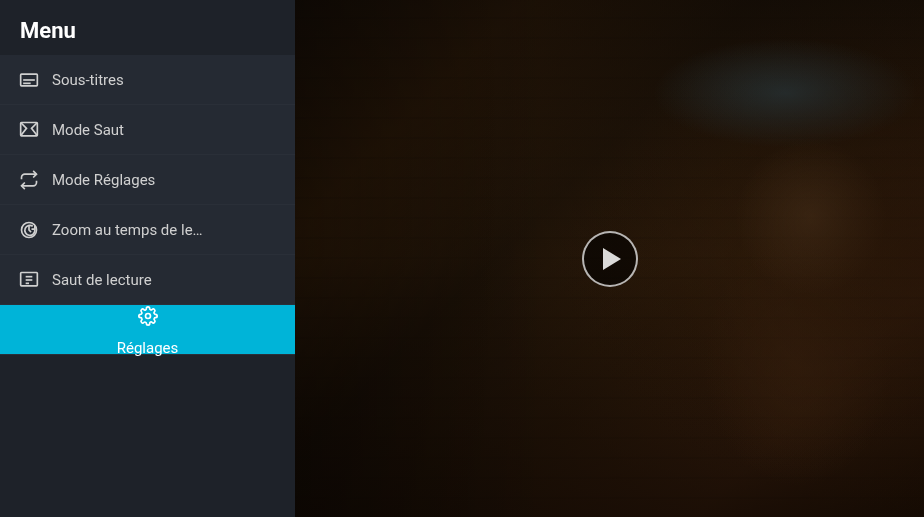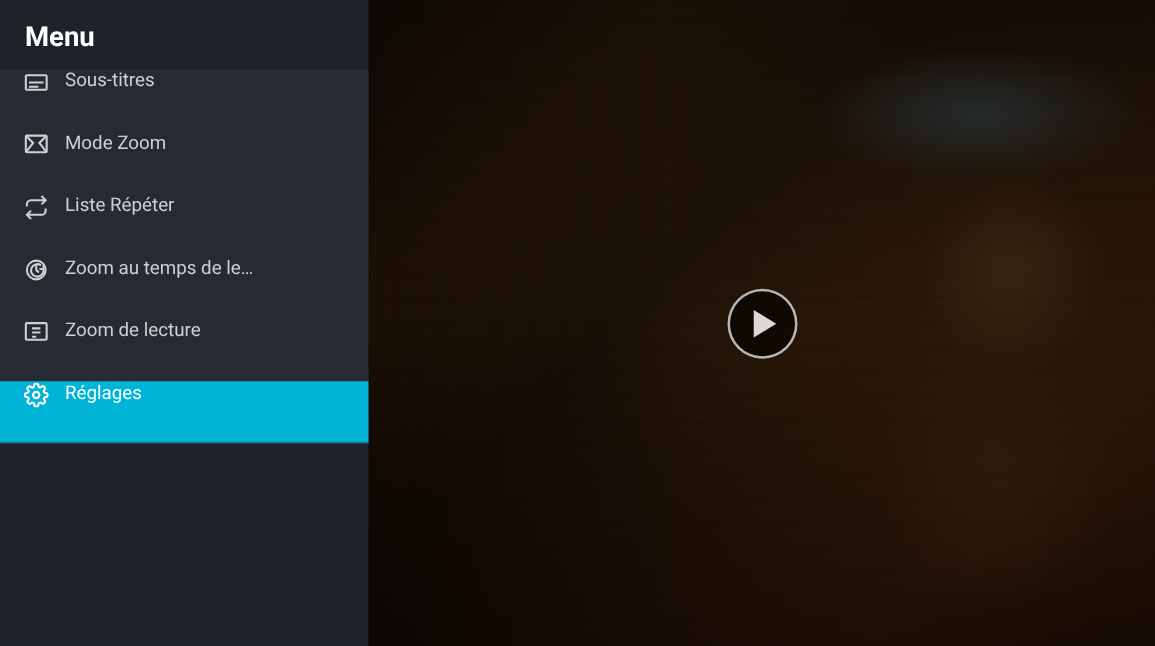--- a/index.html
+++ b/index.html
@@ -25,34 +25,35 @@
 
     .sidebar-title {
       color: #fff;
       font-size: 22px;
       font-weight: bold;
       padding: 18px 4px 12px 20px;
     }
 
     .menu-item {
       display: flex;
-      align-items: flex-start;
+      align-items: center;
       padding: 0 18px;
       height: 50px;
       color: #d0d0d0;
       font-size: 15px;
       cursor: pointer;
       border-bottom: 1px solid #2a2f38;
       gap: 12px;
       background: #252a33;
     }
 
     .menu-item.active {
       background: #00b4d8;
       color: #fff;
+      flex-direction: column;
     }
 
     .menu-item .icon {
       width: 22px;
       height: 22px;
       display: flex;
       align-items: center;
       justify-content: center;
       flex-shrink: 0;
     }
@@ -176,34 +177,34 @@
   </div>
 
   <div class="menu-item">
     <span class="icon">
       <svg viewBox="0 0 24 24">
           <rect x="2" y="3" width="20" height="16" rx="1"></rect>
           <polyline points="2,3 9,10 2,19"></polyline>
           <polyline points="22,3 15,10 22,19"></polyline>
         </svg>
     </span>
-    <span>Mode Zoom</span>
+    <span>Mode Saut</span>
   </div>
 
 
   <div class="menu-item">
     <span class="icon">
       <svg viewBox="0 0 24 24">
           <polyline points="17 1 21 5 17 9"></polyline>
           <path d="M3 11V9a4 4 0 0 1 4-4h14"></path>
           <polyline points="7 23 3 19 7 15"></polyline>
           <path d="M21 13v2a4 4 0 0 1-4 4H3"></path>
         </svg>
     </span>
-    <span>Liste Répéter</span>
+    <span>Mode Réglages</span>
   </div>
 
   <div class="menu-item">
     <span class="icon">
       <svg viewBox="0 0 24 24">
           <circle cx="12" cy="12" r="9"></circle>
           <polyline points="12 7 12 12 14.5 14.5"></polyline>
           <path d="M16.5 7.5A6 6 0 1 0 19 12"></path>
           <polyline points="19 7 19 11 15 11"></polyline>
         </svg>
@@ -214,21 +215,21 @@
 
   <div class="menu-item">
     <span class="icon">
       <svg viewBox="0 0 24 24">
           <rect x="2" y="3" width="20" height="16" rx="1"></rect>
           <line x1="8" y1="8" x2="16" y2="8"></line>
           <line x1="8" y1="12" x2="16" y2="12"></line>
           <line x1="8" y1="16" x2="12" y2="16"></line>
         </svg>
     </span>
-    <span>Zoom de lecture</span>
+    <span>Saut de lecture</span>
   </div>
 
 
   <div class="menu-item active">
     <span class="icon">
       <svg viewBox="0 0 24 24" stroke="#fff">
         <circle cx="12" cy="12" r="3"></circle>
         <path d="M19.4 15a1.65 1.65 0 0 0 .33 1.82l.06.06a2 2 0 0 1-2.83 2.83l-.06-.06a1.65 1.65 0 0 0-1.82-.33 1.65 1.65 0 0 0-1 1.51V21a2 2 0 0 1-4 0v-.09A1.65 1.65 0 0 0 9 19.4a1.65 1.65 0 0 0-1.82.33l-.06.06a2 2 0 0 1-2.83-2.83l.06-.06A1.65 1.65 0 0 0 4.68 15a1.65 1.65 0 0 0-1.51-1H3a2 2 0 0 1 0-4h.09A1.65 1.65 0 0 0 4.6 9a1.65 1.65 0 0 0-.33-1.82l-.06-.06a2 2 0 0 1 2.83-2.83l.06.06A1.65 1.65 0 0 0 9 4.68a1.65 1.65 0 0 0 1-1.51V3a2 2 0 0 1 4 0v.09a1.65 1.65 0 0 0 1 1.51 1.65 1.65 0 0 0 1.82-.33l.06-.06a2 2 0 0 1 2.83 2.83l-.06.06A1.65 1.65 0 0 0 19.4 9a1.65 1.65 0 0 0 1.51 1H21a2 2 0 0 1 0 4h-.09a1.65 1.65 0 0 0-1.51 1z"></path>
       </svg>
     </span>

